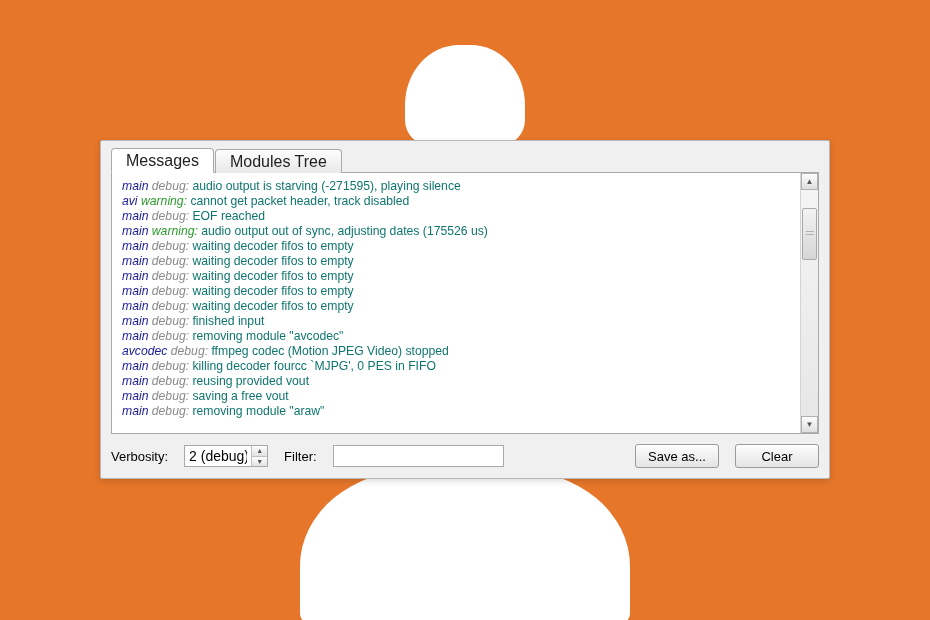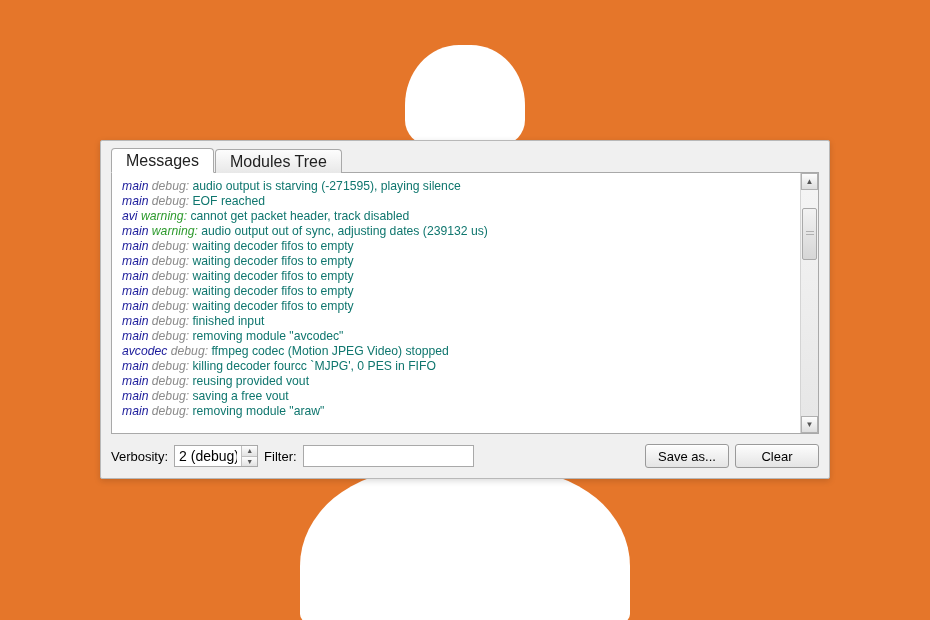--- a/index.html
+++ b/index.html
@@ -120,21 +120,21 @@
   .sb-grip {
     position: absolute;
     left: 50%; top: 50%;
     transform: translate(-50%,-50%);
     width: 8px; height: 6px;
     background: repeating-linear-gradient(#b0b0b0 0 1px, transparent 1px 3px);
   }
   .bottom-row {
     display: flex;
     align-items: center;
-    gap: 6px;
+    gap: 16px;
     margin-top: 10px;
   }
   .lbl { font-size: 13px; color: #000; }
   .spin-wrap {
     display: flex;
     align-items: stretch;
     border: 1px solid #a9a9a9;
     background: #fff;
     height: 22px;
   }
@@ -196,23 +196,23 @@
 
 <div class="panel">
 
   <div class="tabrow">
     <div class="tab active">Messages</div>
     <div class="tab">Modules Tree</div>
   </div>
 
   <div class="logbox" id="logbox">
     <div class="log-line"><span class="src">main </span><span class="lvl-debug">debug: </span><span class="msg">audio output is starving (-271595), playing silence</span></div>
+      <div class="log-line"><span class="src">avi </span><span class="lvl-warning">warning: </span><span class="msg">cannot get packet header, track disabled</span></div>
       <div class="log-line"><span class="src">main </span><span class="lvl-debug">debug: </span><span class="msg">EOF reached</span></div>
-      <div class="log-line"><span class="src">avi </span><span class="lvl-warning">warning: </span><span class="msg">cannot get packet header, track disabled</span></div>
-      <div class="log-line"><span class="src">main </span><span class="lvl-warning">warning: </span><span class="msg">audio output out of sync, adjusting dates (239132 us)</span></div>
+      <div class="log-line"><span class="src">main </span><span class="lvl-warning">warning: </span><span class="msg">audio output out of sync, adjusting dates (175526 us)</span></div>
       <div class="log-line"><span class="src">main </span><span class="lvl-debug">debug: </span><span class="msg">waiting decoder fifos to empty</span></div>
       <div class="log-line"><span class="src">main </span><span class="lvl-debug">debug: </span><span class="msg">waiting decoder fifos to empty</span></div>
       <div class="log-line"><span class="src">main </span><span class="lvl-debug">debug: </span><span class="msg">waiting decoder fifos to empty</span></div>
       <div class="log-line"><span class="src">main </span><span class="lvl-debug">debug: </span><span class="msg">waiting decoder fifos to empty</span></div>
       <div class="log-line"><span class="src">main </span><span class="lvl-debug">debug: </span><span class="msg">waiting decoder fifos to empty</span></div>
       <div class="log-line"><span class="src">main </span><span class="lvl-debug">debug: </span><span class="msg">finished input</span></div>
       <div class="log-line"><span class="src">main </span><span class="lvl-debug">debug: </span><span class="msg">removing module "avcodec"</span></div>
       <div class="log-line"><span class="src">avcodec </span><span class="lvl-debug">debug: </span><span class="msg">ffmpeg codec (Motion JPEG Video) stopped</span></div>
       <div class="log-line"><span class="src">main </span><span class="lvl-debug">debug: </span><span class="msg">killing decoder fourcc `MJPG', 0 PES in FIFO</span></div>
       <div class="log-line"><span class="src">main </span><span class="lvl-debug">debug: </span><span class="msg">reusing provided vout</span></div>

